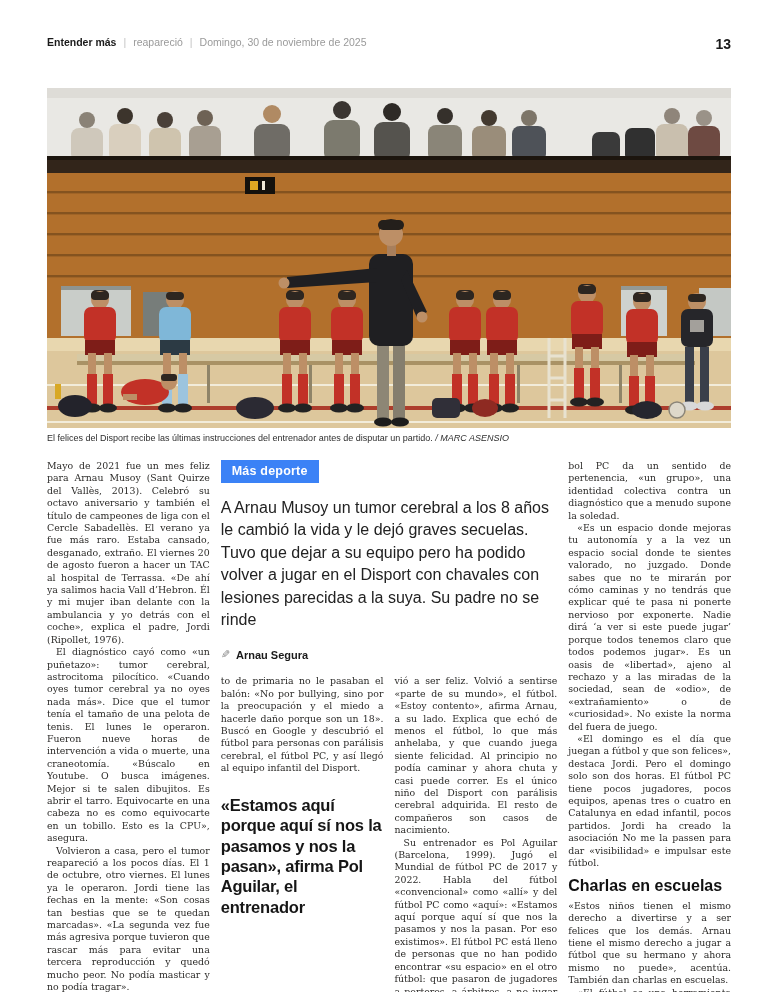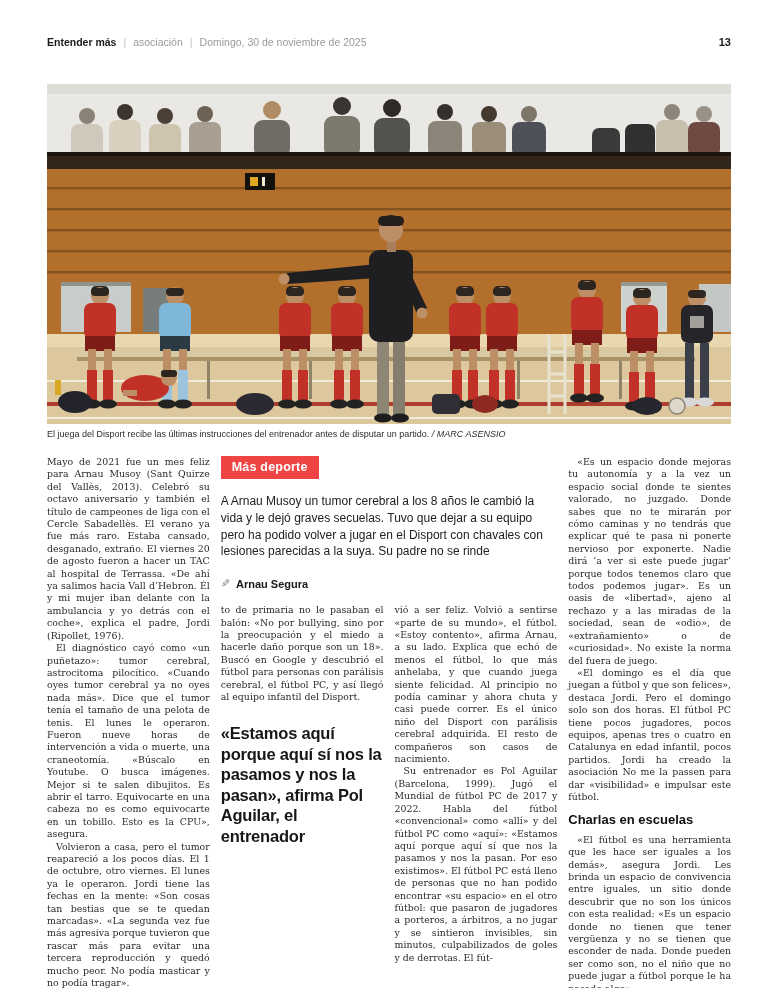--- a/index.html
+++ b/index.html
@@ -6,70 +6,70 @@
   .page{position:relative;width:775px;height:993px;background:#fff;overflow:hidden;
         font-family:"Liberation Sans",sans-serif;color:#1a1a1a;}
   .content{position:absolute;left:47px;top:36px;width:684px;}
 
   
   .folio{display:flex;justify-content:space-between;align-items:flex-start;
          font-size:10.5px;margin-bottom:36px;}
   .folio-left{display:flex;gap:7px;align-items:flex-start;color:#9a9a9a;}
   .folio-section{font-weight:bold;color:#1a1a1a;}
   .folio-sep{color:#c4c4c4;}
-  .folio-page{font-weight:bold;color:#1a1a1a;font-size:11px;}
+  .folio-page{font-weight:bold;color:#1a1a1a;font-size:14px;}
 
   
   .photo-wrap{width:684px;height:340px;overflow:hidden;}
   .photo-wrap svg{display:block;}
   .caption{margin-top:5px;font-size:9px;color:#2e2e2e;line-height:11px;}
   .caption .credit{color:#2e2e2e;font-style:italic;}
 
   
   .article{margin-top:16px;height:532px;overflow:hidden;display:grid;
            grid-template-columns:repeat(4,1fr);grid-template-rows:auto 1fr;
            column-gap:11px;}
   .colA{grid-column:1;grid-row:1 / span 2;}
   .headblock{grid-column:2 / span 2;grid-row:1;padding-bottom:14px;}
   .colB{grid-column:2;grid-row:2;}
   .colC{grid-column:3;grid-row:2;}
   .colD{grid-column:4;grid-row:1 / span 2;}
 
-  .kicker{display:inline-block;background:#ef4444;color:#fff;font-weight:bold;
+  .kicker{display:inline-block;background:#3b82f6;color:#fff;font-weight:bold;
           font-size:12.5px;padding:4px 11px 5px;letter-spacing:.2px;}
   h1.headline{margin:12px 0 0;font-size:31px;line-height:1.08;font-weight:bold;
               letter-spacing:-0.6px;color:#1d1d1b;}
   h1.headline .accent{color:#e0761f;}
-  .standfirst{margin-top:14px;font-size:12px;line-height:1.4;color:#222;}
+  .standfirst{margin-top:14px;font-size:16px;line-height:1.4;color:#222;}
   .byline{margin-top:17px;font-size:11px;font-weight:bold;display:flex;
           align-items:center;gap:6px;}
   .byline .pen{color:#8a8a8a;font-weight:normal;font-size:11px;transform:scaleX(-1);display:inline-block;}
 
   
   .bodycol{font-family:"DejaVu Serif",serif;font-size:9.4px;line-height:12.4px;
            text-align:justify;color:#2b2a28;}
   .bodycol p.bp{margin:0;}
   .bodycol p.ind{text-indent:9px;}
-  h3.subhead{font-family:"Liberation Sans",sans-serif;font-size:13px;
+  h3.subhead{font-family:"Liberation Sans",sans-serif;font-size:16px;
              margin:11px 0 7px;color:#111;}
   .pullquote{font-family:"Liberation Sans",sans-serif;font-weight:bold;
              font-size:16.5px;line-height:1.24;letter-spacing:-0.2px;color:#161616;
              margin-top:20px;text-align:left;}
 </style>
 </head>
 <body>
 
 <div class="page">
   <div class="content">
 
     <div class="folio">
       <div class="folio-left">
         <span class="folio-section">Entender más</span>
         <span class="folio-sep">|</span>
-        <span>asociación</span>
+        <span>reapareció</span>
         <span class="folio-sep">|</span>
         <span>Domingo, 30 de noviembre de 2025</span>
       </div>
       <div class="folio-page">13</div>
     </div>
 
     <div class="photo-wrap">
       <svg width="684" height="340" viewBox="0 0 684 340" xmlns="http://www.w3.org/2000/svg">
 
         <rect x="0" y="0" width="684" height="78" fill="#e9e8e4"></rect>
@@ -265,21 +265,21 @@
           <circle cx="375" cy="229" r="5.5" fill="#bd8f66"></circle>
           <rect x="340" y="156" width="9" height="12" fill="#a87f5c"></rect>
           <circle cx="344" cy="146" r="12" fill="#bd8f66"></circle>
           <path d="M332 144 a12 12 0 0 1 24 0 l0 -4 a12 9 0 0 0 -24 0 z" fill="#241f1b"></path>
           <rect x="331" y="132" width="26" height="10" rx="5" fill="#241f1b"></rect>
         </g>
       </svg>
     </div>
 
     <div class="caption">
-      <span>El juega del Disport recibe las últimas instrucciones del entrenador antes de disputar un partido.</span>
+      <span>El felices del Disport recibe las últimas instrucciones del entrenador antes de disputar un partido.</span>
       <span class="credit"> <span>/ MARC ASENSIO</span></span>
     </div>
 
     <div class="article">
 
       <div class="colA bodycol">
           <p class="bp">Mayo de 2021 fue un mes feliz para Arnau Musoy (Sant Quirze del Vallès, 2013). Celebró su octavo aniversario y también el título de campeones de liga con el Cercle Sabadellès. El verano ya fue más raro. Estaba cansado, desganado, extraño. El viernes 20 de agosto fueron a hacer un TAC al hospital de Terrassa. «De ahí ya salimos hacia Vall d’Hebron. Él y mi mujer iban delante con la ambulancia y yo detrás con el coche», explica el padre, Jordi (Ripollet, 1976).</p>
           <p class="bp ind">El diagnóstico cayó como «un puñetazo»: tumor cerebral, astrocitoma pilocítico. «Cuando oyes tumor cerebral ya no oyes nada más». Dice que el tumor tenía el tamaño de una pelota de tenis. El lunes le operaron. Fueron nueve horas de intervención a vida o muerte, una craneotomía. «Búscalo en Youtube. O busca imágenes. Mejor si te salen dibujitos. Es abrir el tarro. Equivocarte en una cabeza no es como equivocarte en un tobillo. Esto es la CPU», asegura.</p>
           <p class="bp ind">Volvieron a casa, pero el tumor reapareció a los pocos días. El 1 de octubre, otro viernes. El lunes ya le operaron. Jordi tiene las fechas en la mente: «Son cosas tan bestias que se te quedan marcadas». «La segunda vez fue más agresiva porque tuvieron que rascar más para evitar una tercera reproducción y quedó mucho peor. No podía masticar y no podía tragar».</p>
         </div>
@@ -295,21 +295,23 @@
 
       <div class="colB bodycol">
           <p class="bp">to de primaria no le pasaban el balón: «No por bullying, sino por la preocupación y el miedo a hacerle daño porque son un 18». Buscó en Google y descubrió el fútbol para personas con parálisis cerebral, el fútbol PC, y así llegó al equipo infantil del Disport.</p>
           <div class="pullquote">«Estamos aquí porque aquí sí nos la pasamos y nos la pasan», afirma Pol Aguilar, el entrenador</div>
         </div>
       <div class="colC bodycol">
           <p class="bp">vió a ser feliz. Volvió a sentirse «parte de su mundo», el fútbol. «Estoy contento», afirma Arnau, a su lado. Explica que echó de menos el fútbol, lo que más anhelaba, y que cuando juega siente felicidad. Al principio no podía caminar y ahora chuta y casi puede correr. Es el único niño del Disport con parálisis cerebral adquirida. El resto de compañeros son casos de nacimiento.</p>
           <p class="bp ind">Su entrenador es Pol Aguilar (Barcelona, 1999). Jugó el Mundial de fútbol PC de 2017 y 2022. Habla del fútbol «convencional» como «allí» y del fútbol PC como «aquí»: «Estamos aquí porque aquí sí que nos la pasamos y nos la pasan. Por eso existimos». El fútbol PC está lleno de personas que no han podido encontrar «su espacio» en el otro fútbol: que pasaron de jugadores a porteros, a árbitros, a no jugar y se sintieron invisibles, sin minutos, culpabilizados de goles y de derrotas. El fút-</p>
         </div>
       <div class="colD bodycol">
+          <p class="bp">bol PC da un sentido de pertenencia, «un grupo», una identidad colectiva contra un diagnóstico que a menudo supone la soledad.</p>
           <p class="bp ind">«Es un espacio donde mejoras tu autonomía y a la vez un espacio social donde te sientes valorado, no juzgado. Donde sabes que no te mirarán por cómo caminas y no tendrás que explicar qué te pasa ni ponerte nervioso por exponerte. Nadie dirá ‘a ver si este puede jugar’ porque todos tenemos claro que todos podemos jugar». Es un oasis de «libertad», ajeno al rechazo y a las miradas de la sociedad, sean de «odio», de «extrañamiento» o de «curiosidad». No existe la norma del fuera de juego.</p>
           <p class="bp ind">«El domingo es el día que juegan a fútbol y que son felices», destaca Jordi. Pero el domingo solo son dos horas. El fútbol PC tiene pocos jugadores, pocos equipos, apenas tres o cuatro en Catalunya en edad infantil, pocos partidos. Jordi ha creado la asociación No me la passen para dar «visibilidad» e impulsar este fútbol.</p>
           <h3 class="subhead">Charlas en escuelas</h3>
+          <p class="bp">«Estos niños tienen el mismo derecho a divertirse y a ser felices que los demás. Arnau tiene el mismo derecho a jugar a fútbol que su hermano y ahora mismo no puede», acentúa. También dan charlas en escuelas.</p>
           <p class="bp ind">«El fútbol es una herramienta que les hace ser iguales a los demás», asegura Jordi. Les brinda un espacio de convivencia entre iguales, un sitio donde descubrir que no son los únicos con esta realidad: «Es un espacio donde no tienen que tener vergüenza y no se tienen que esconder de nada. Donde pueden ser como son, no el niño que no puede jugar a fútbol porque le ha pasado algo».</p>
         </div>
 
     </div>
   </div>
 </div>
 
 </body></html>

